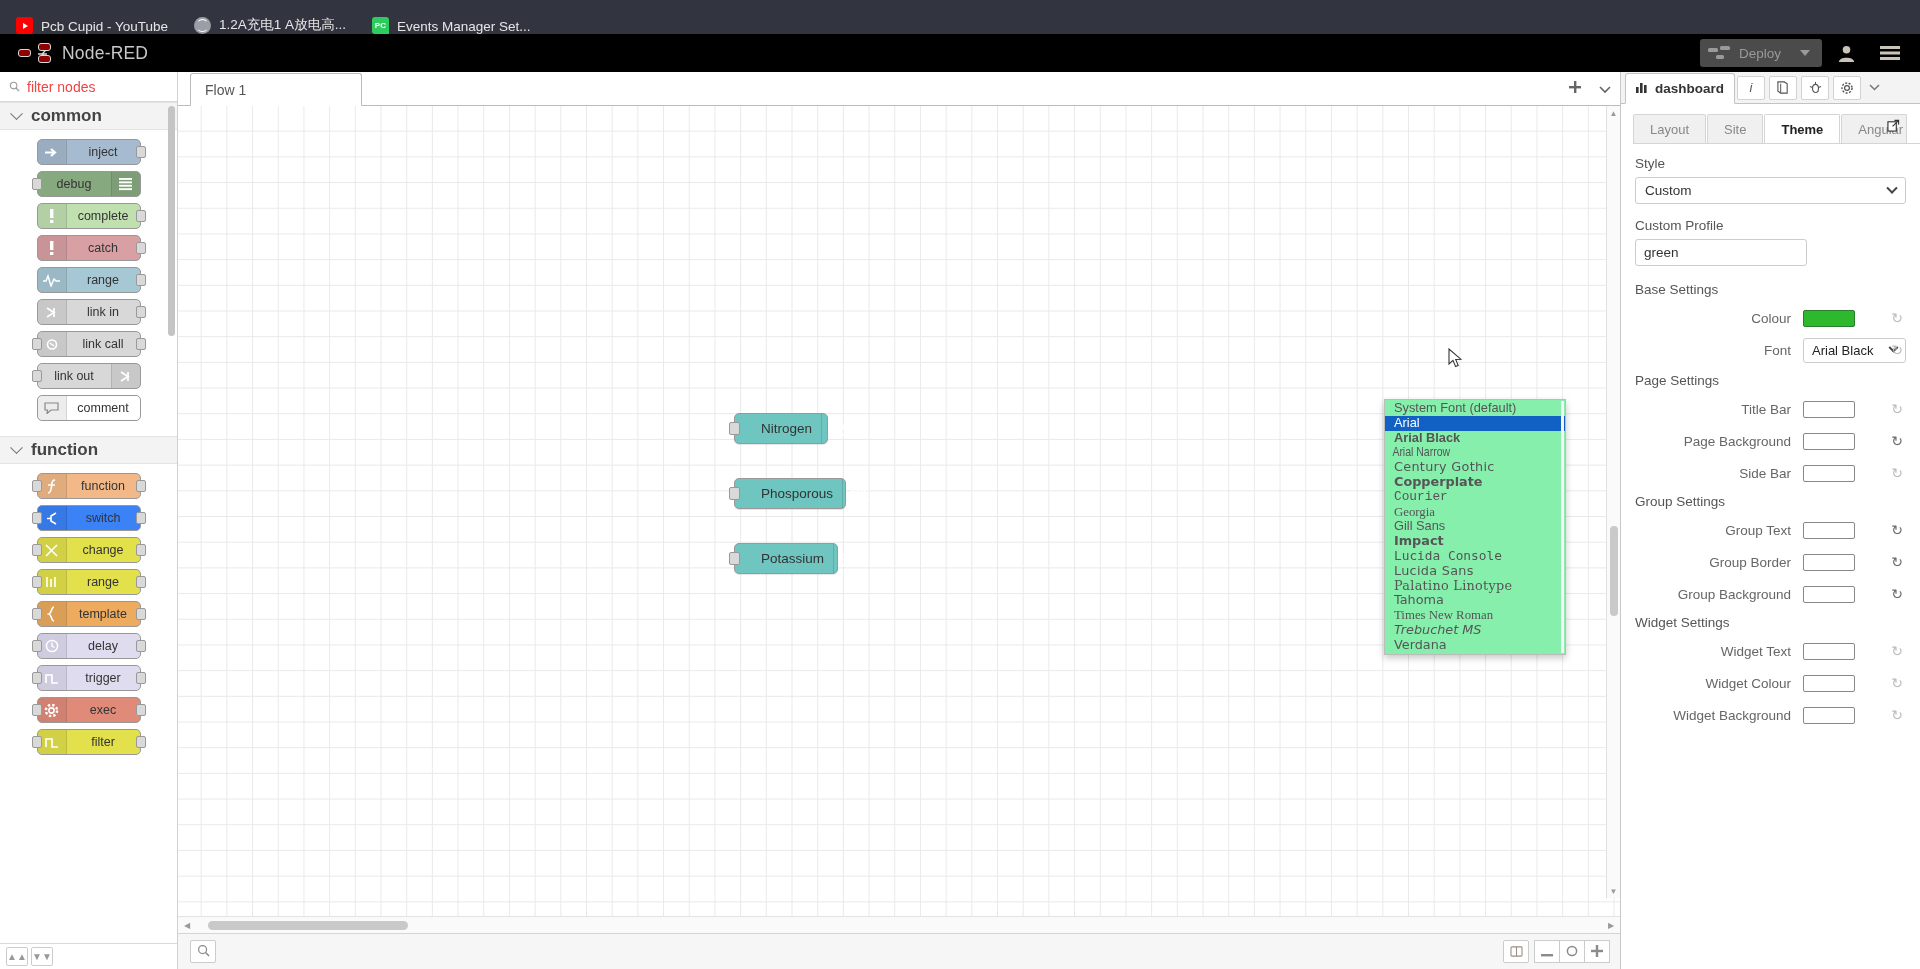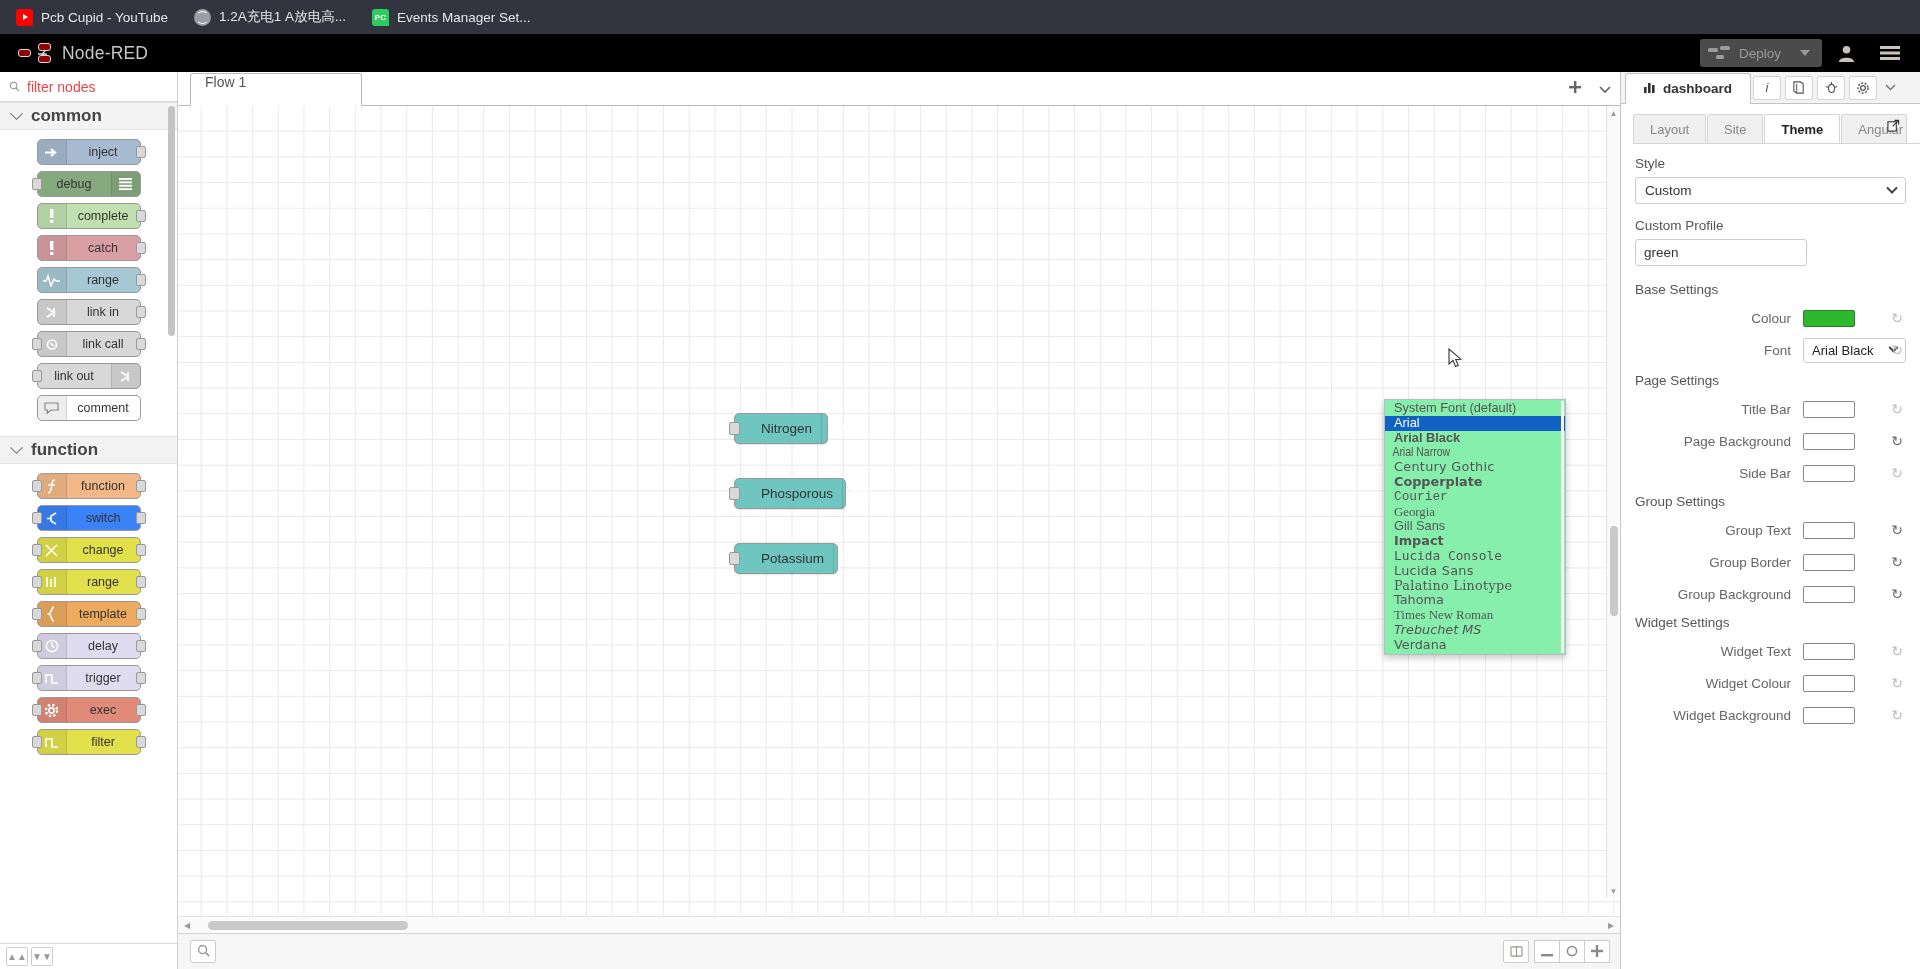--- a/index.html
+++ b/index.html
@@ -10,21 +10,21 @@
     background: #fff;
   }
 
   
   #tabstrip {
     height: 34px; background: #32353f;
     display: flex; align-items: center;
     padding-left: 6px; gap: 2px;
   }
   .btab {
-    display: flex; align-items: center; gap: 8px;
+    display: flex; align-items: flex-end; gap: 8px;
     height: 34px; padding: 0 14px 0 10px;
     color: #e6e6e8; font-size: 13.5px;
     max-width: 240px; white-space: nowrap; overflow: hidden;
   }
   .btab .favi { width: 17px; height: 17px; flex: 0 0 17px;
     border-radius: 3px; display: flex; align-items: center;
     justify-content: center; font-size: 9px; font-weight: bold; color: #fff; }
   .favi.yt { background: #ff0000; }
   .favi.yt::after { content:""; width:0;height:0;border-left:5px solid #fff;
     border-top:3.5px solid transparent;border-bottom:3.5px solid transparent;
@@ -113,21 +113,21 @@
     border-radius: 2px; display: flex; align-items: center;
     justify-content: center; color: #999; font-size: 10px; }
 
   
   #workspace { flex: 1; display: flex; flex-direction: column;
     min-width: 0; background: #fff; }
   #tabsrow { height: 34px; display: flex; align-items: flex-end;
     border-bottom: 1px solid #bbb; background: #fff; position: relative; }
   #tabsrow .gap { width: 12px; }
   .flowtab { height: 33px; min-width: 172px; padding: 0 14px;
-    display: flex; align-items: flex-start; font-size: 14px; color: #555;
+    display: flex; align-items: center; font-size: 14px; color: #555;
     background: #fff; border: 1px solid #bbb; border-bottom: 1px solid #fff;
     border-radius: 3px 3px 0 0; margin-bottom: -1px; }
   #tabsrow .spacer { flex: 1; }
   #tabsrow .tbtn { width: 30px; height: 33px; display: flex;
     align-items: center; justify-content: center; color: #777; font-size: 17px; }
   #canvaswrap { flex: 1; position: relative; overflow: hidden;
     background: #fff;
     background-image:
       linear-gradient(to right, #e9e9e9 1px, transparent 1px),
       linear-gradient(to bottom, #e9e9e9 1px, transparent 1px);
@@ -169,21 +169,21 @@
   #zoomgrp { display: flex; align-items: center; gap: 6px; }
   #zoomgrp .zbtns { display: flex; }
   #zoomgrp .zbtns .sbtn { border-radius: 0; margin-left: -1px; }
 
   
   #sidebar { width: 300px; flex: 0 0 300px; border-left: 1px solid #c8c8c8;
     display: flex; flex-direction: column; background: #fff; position: relative; }
   #sbtabs { height: 32px; display: flex; align-items: flex-end;
     border-bottom: 1px solid #c3c3c3; background: #f3f3f3; padding-left: 4px; }
   .sbtab { height: 31px; display: flex; align-items: center; gap: 6px;
-    padding: 0 18px; font-size: 13.5px; color: #333; background: #fff;
+    padding: 0 10px; font-size: 13.5px; color: #333; background: #fff;
     border: 1px solid #c3c3c3; border-bottom-color: #fff;
     border-radius: 3px 3px 0 0; margin-bottom: -1px; font-weight: bold; }
   .sbicon { width: 28px; height: 24px; margin: 0 2px; border: 1px solid #d2d2d2;
     background: #fff; border-radius: 2px; display: flex; align-items: center;
     justify-content: center; color: #555; align-self: center; }
   #sbtabs .more { width: 22px; display: flex; align-items: center;
     justify-content: center; color: #777; align-self: center; }
 
   #subtabs { display: flex; padding: 10px 8px 0 12px; gap: 1px; }
   .subtab { padding: 7px 16px 6px 16px; font-size: 13px; color: #888;

